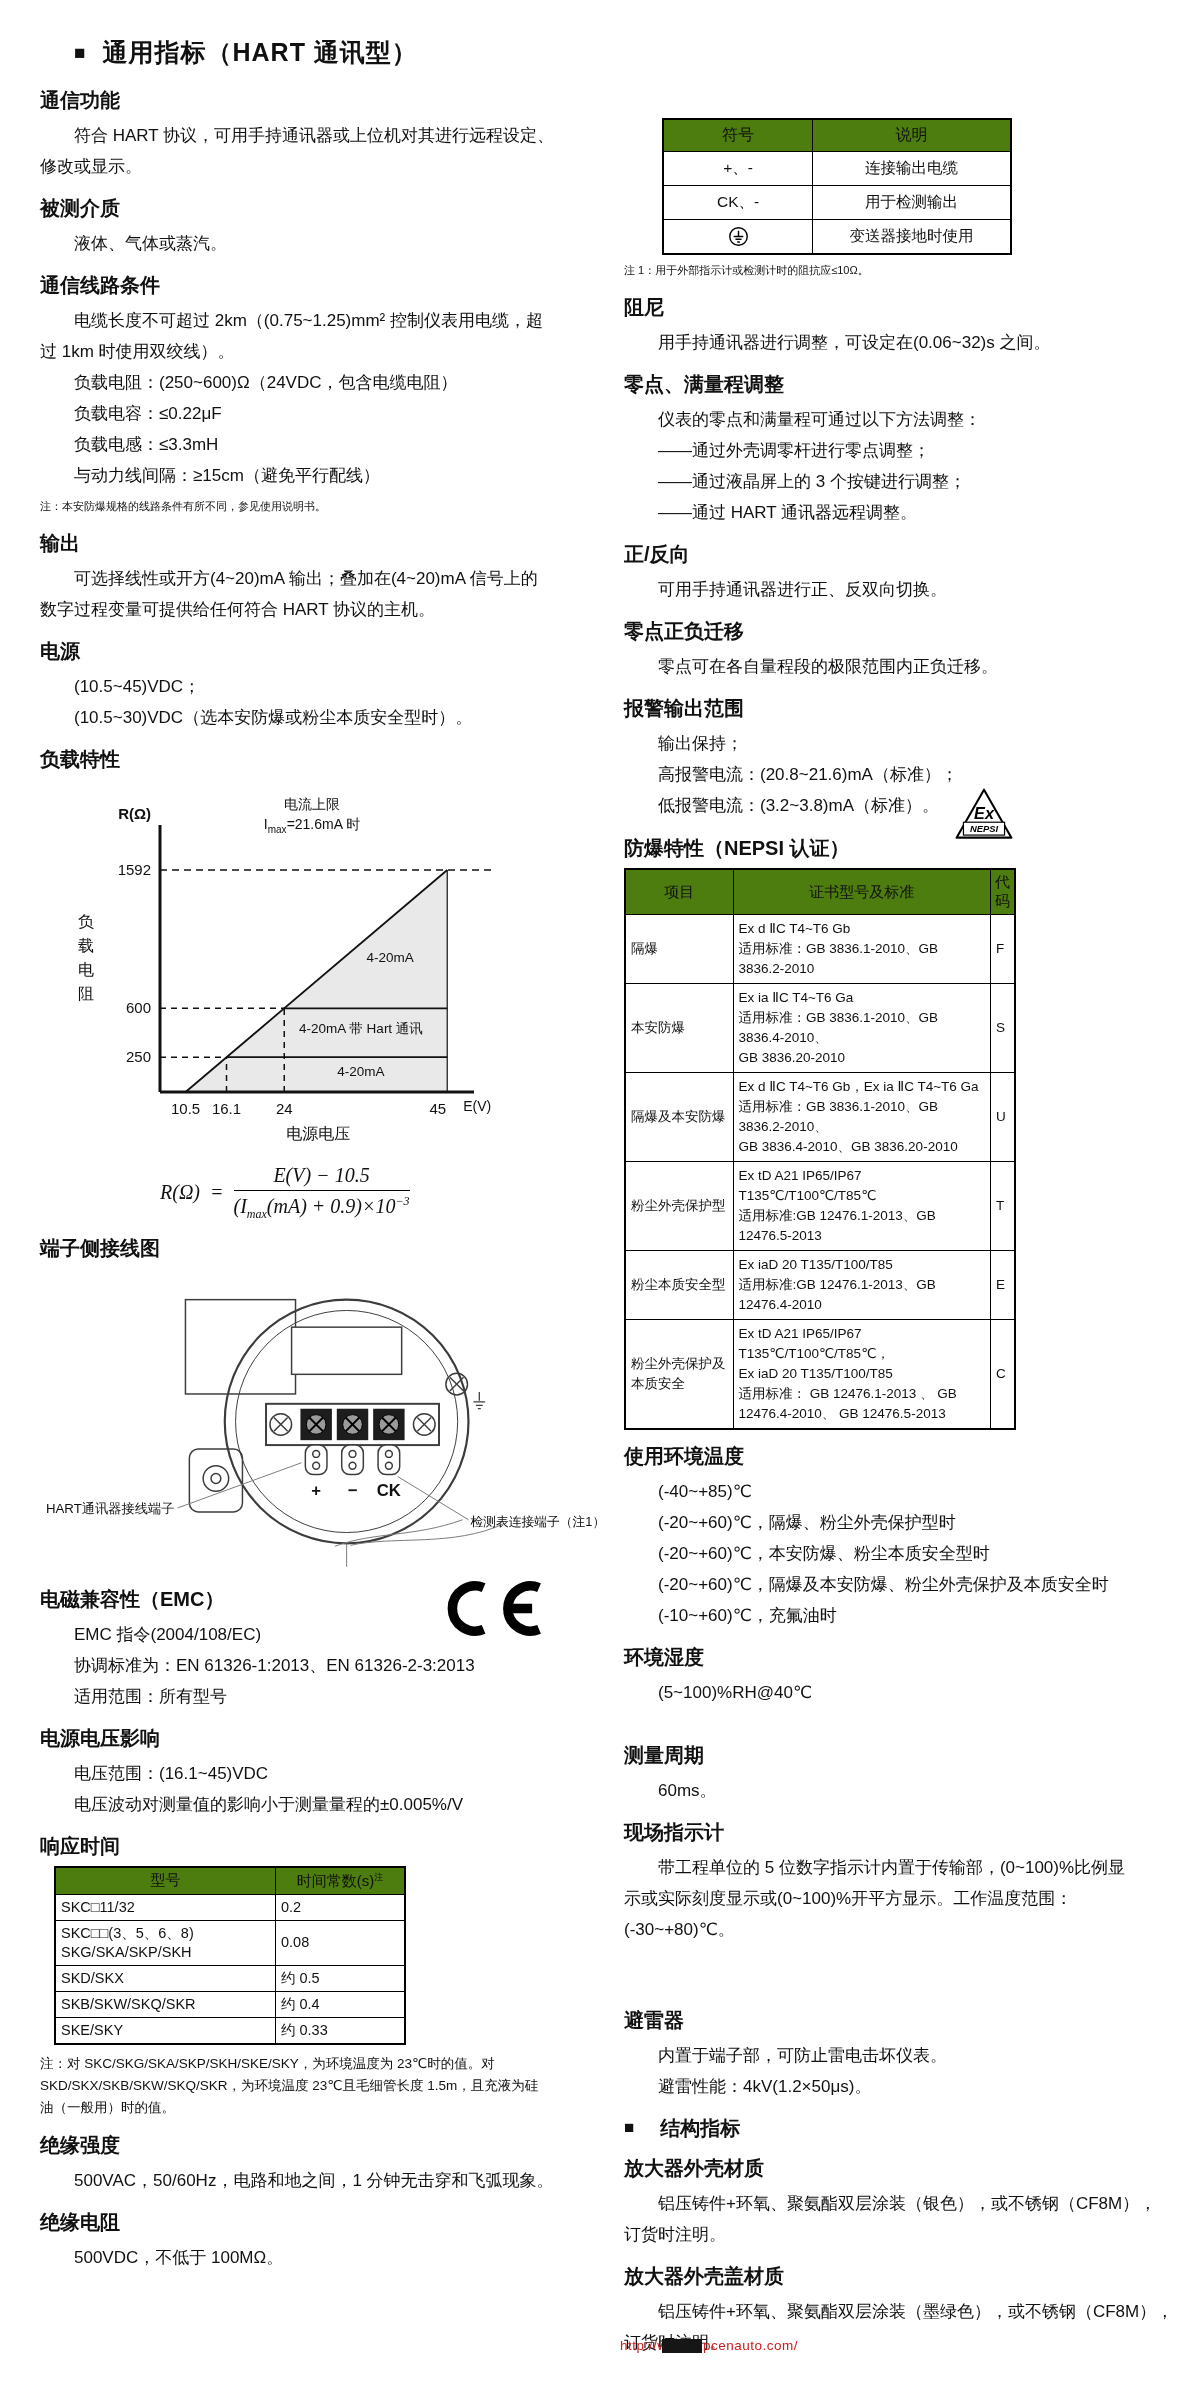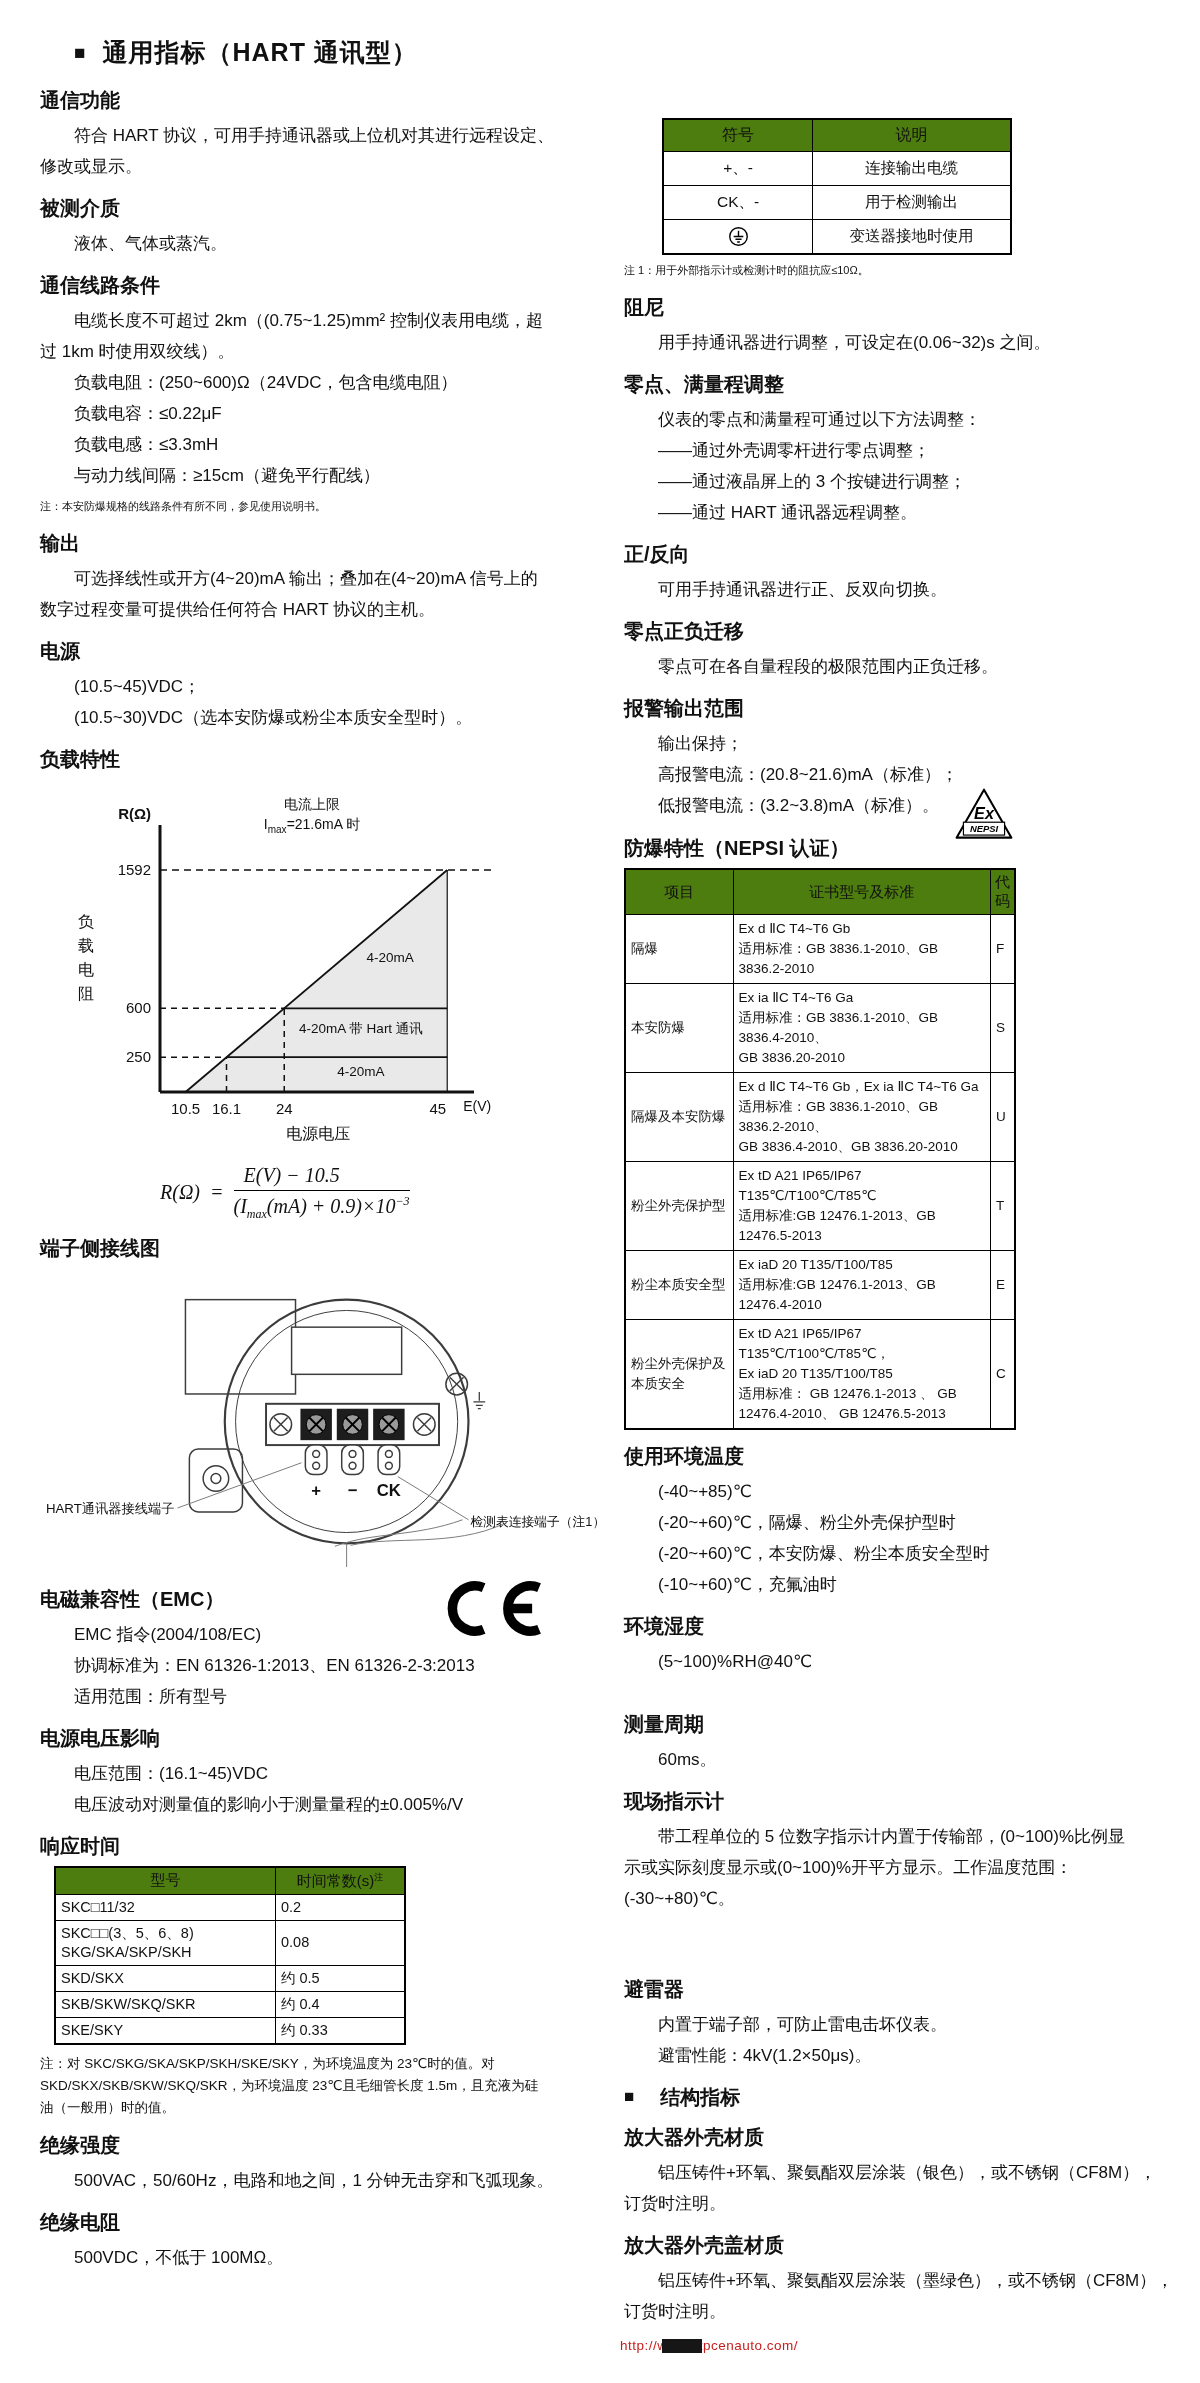--- a/index.html
+++ b/index.html
@@ -34,21 +34,21 @@
   .nepsi-tbl th{font-size:15px;padding:3px 4px}
   .nepsi-tbl td{font-size:13.5px;padding:4px 5px;line-height:20px;vertical-align:middle}
   .nepsi-tbl .c-item{width:108px;white-space:pre-line}
   .nepsi-tbl .c-lines{white-space:pre-line}
   .nepsi-tbl .c-code{width:22px;text-align:left}
   sup.s{font-size:9px}
   
   #load-chart{margin-left:10px}
   .formula{font-family:"Liberation Serif","DejaVu Serif",serif;font-style:italic;
            font-size:20px;margin:6px 0 10px 120px;display:flex;align-items:center;gap:10px}
-  .frac{display:inline-block;vertical-align:middle}
+  .frac{display:inline-block;text-align:center;vertical-align:middle}
   .frac .num{display:block;border-bottom:1.5px solid #000;padding:0 10px 3px}
   .frac .den{display:block;padding-top:3px}
   .frac sub{font-size:12px}
   .frac sup{font-size:12px}
   
   section{position:relative}
   .ce-wrap{position:absolute;right:64px;top:-8px}
   .nepsi-wrap{position:absolute;right:2px;top:-48px}
   .mt30{margin-top:34px}
   .mt60{margin-top:62px}
@@ -449,20 +449,21 @@
           </tbody>
       </table>
     </section>
 
     <section>
       <h3 class="h">使用环境温度</h3>
       <div>
           <p class="ln">(-40~+85)℃</p>
           <p class="ln">(-20~+60)℃，隔爆、粉尘外壳保护型时</p>
           <p class="ln">(-20~+60)℃，本安防爆、粉尘本质安全型时</p>
+          <p class="ln">(-20~+60)℃，隔爆及本安防爆、粉尘外壳保护及本质安全时</p>
           <p class="ln">(-10~+60)℃，充氟油时</p>
         </div>
     </section>
 
     <section>
       <h3 class="h">环境湿度</h3>
       <div>
           <p class="ln">(5~100)%RH@40℃</p>
         </div>
     </section>

